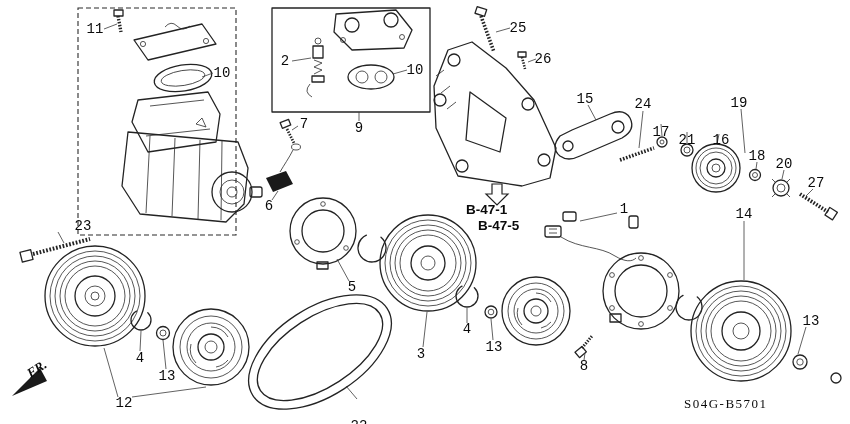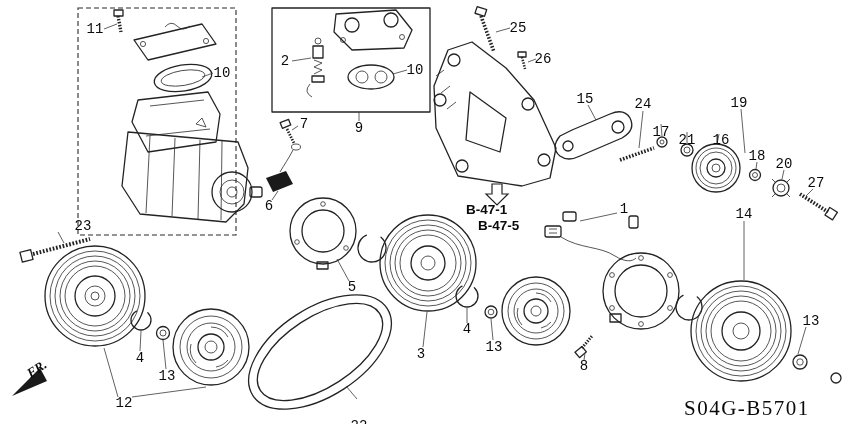--- a/index.html
+++ b/index.html
@@ -9,21 +9,21 @@
   .ln{fill:none;stroke:#232323;stroke-width:1.3;stroke-linejoin:round;stroke-linecap:round;}
   .thin{fill:none;stroke:#2b2b2b;stroke-width:.8;}
   .ld{fill:none;stroke:#3a3a3a;stroke-width:.8;}
   .dash{fill:none;stroke:#2b2b2b;stroke-width:1.1;stroke-dasharray:5 3;}
   .thread{fill:none;stroke:#232323;stroke-linecap:butt;}
   .fillb{fill:#1a1a1a;stroke:none;}
   .callout{position:absolute;transform:translate(-50%,-50%);font-size:14px;line-height:1;white-space:nowrap;font-family:Liberation Mono, monospace;}
   .ref{position:absolute;font-family:"Liberation Sans",sans-serif;font-weight:bold;font-size:13.5px;line-height:1;}
   .ref1{left:466px;top:203px;}
   .ref2{left:466px;top:219px;margin-left:12px;}
-  .code{position:absolute;left:684px;top:396px;font-size:21px;letter-spacing:1.5px;}
+  .code{position:absolute;left:684px;top:396px;font-size:13px;letter-spacing:1.5px;}
   .fr{position:absolute;left:24px;top:368px;font-weight:bold;font-style:italic;font-size:13px;
       transform:rotate(-33deg);transform-origin:left top;}
 </style>
 </head>
 <body>
 
 <div class="stage">
 
   <svg width="850" height="424" viewBox="0 0 850 424">
 

